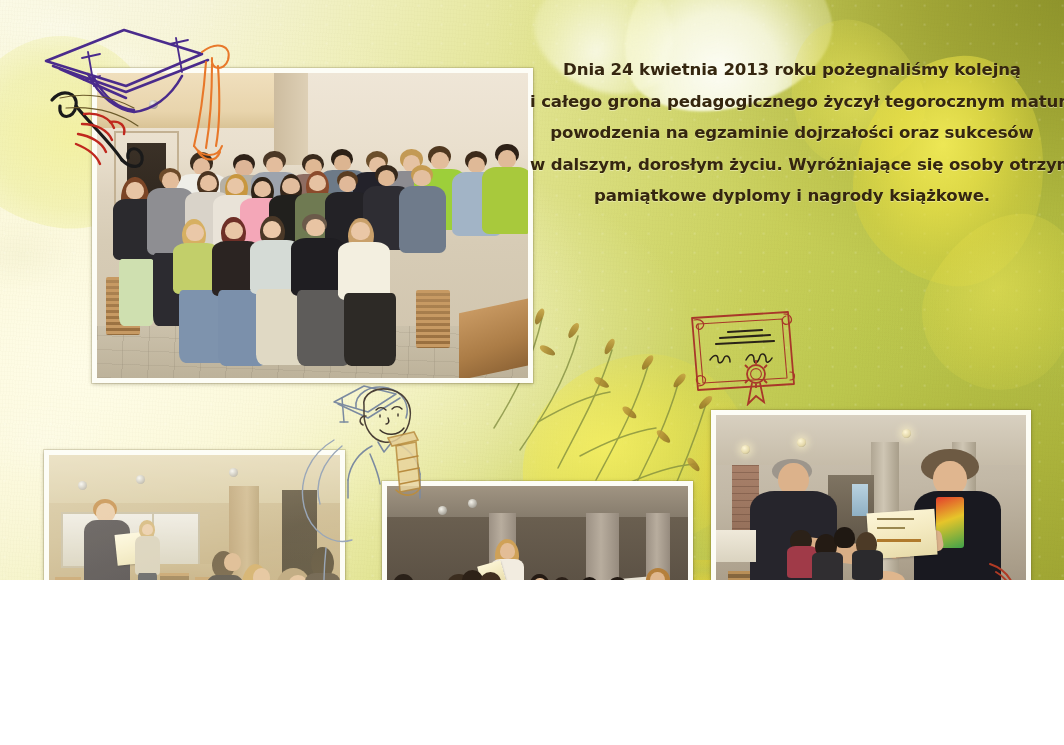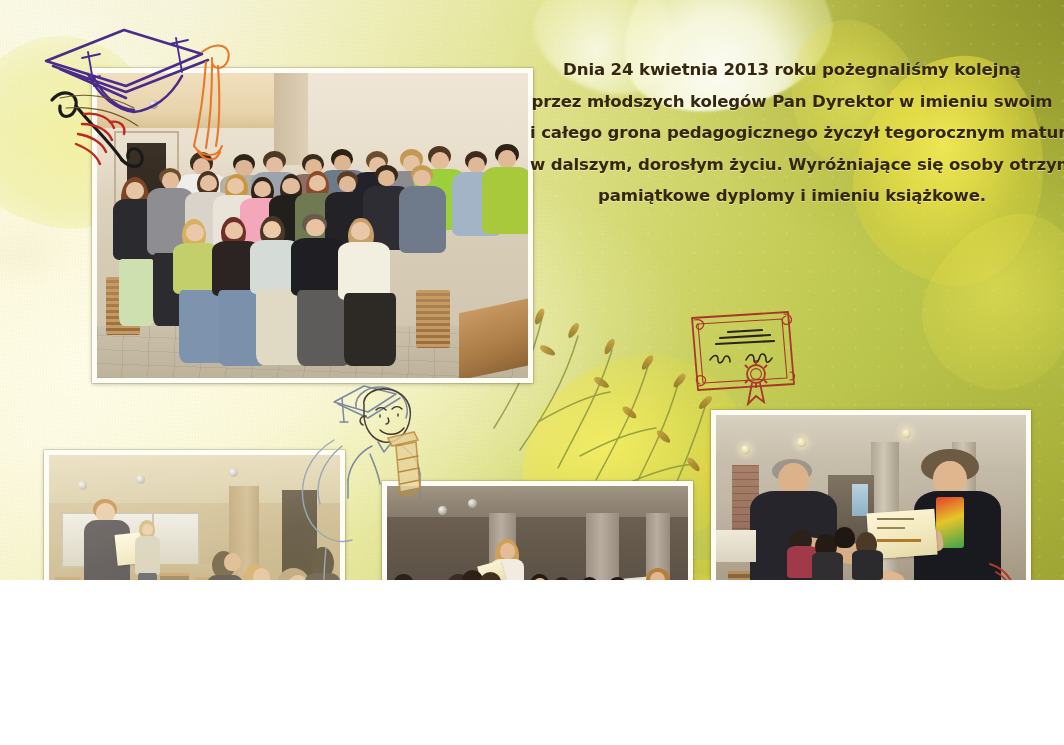--- a/index.html
+++ b/index.html
@@ -926,19 +926,19 @@
       <g fill="none" stroke="#b03a24" stroke-width="2" stroke-linecap="round">
         <path d="M12 4 C 30 10, 40 26, 36 44 C 32 62, 14 70, 4 60"></path>
         <path d="M18 12 C 32 20, 38 34, 34 48"></path>
         <path d="M30 70 C 40 86, 44 104, 40 118"></path>
       </g>
     </svg>
   </div>
 
   <div id="caption">
     <span class="line">Dnia 24 kwietnia 2013 roku pożegnaliśmy kolejną</span>
-    <span class="line">przez młodszych kolegów Pan Dyrektor w imieniu swoim</span>
     <span class="line">i całego grona pedagogicznego życzył tegorocznym maturzystom</span>
+    <span class="line">powodzenia na egzaminie dojrzałości oraz sukcesów</span>
     <span class="line">w dalszym, dorosłym życiu. Wyróżniające się osoby otrzymały</span>
-    <span class="line">pamiątkowe dyplomy i imieniu książkowe.</span>
+    <span class="line">pamiątkowe dyplomy i nagrody książkowe.</span>
   </div>
 
 </div>
 
 </body></html>

